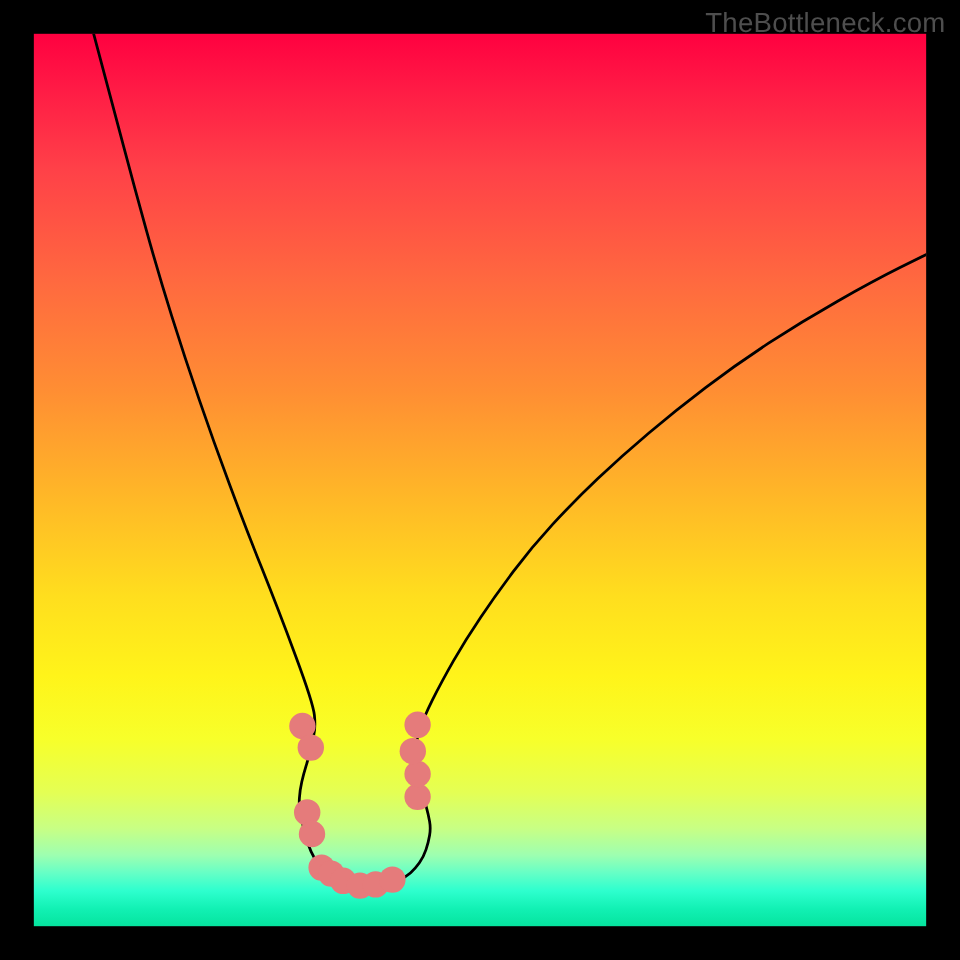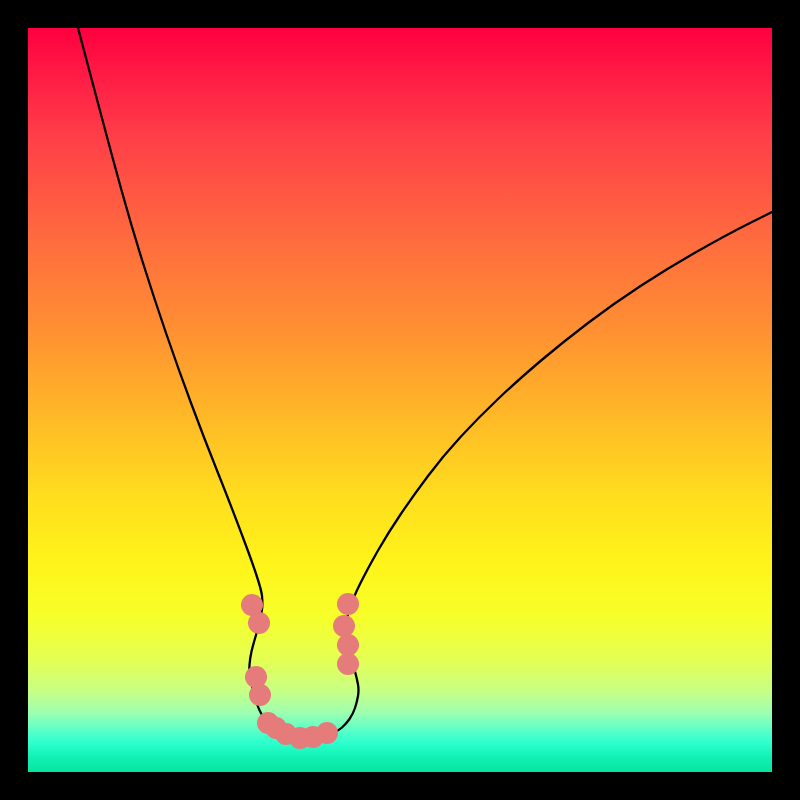--- a/index.html
+++ b/index.html
@@ -86,13 +86,14 @@
           <circle cx="272" cy="710" r="11" fill="#e57b7b"></circle>
           <circle cx="285" cy="709" r="11" fill="#e57b7b"></circle>
           <circle cx="299" cy="705" r="11" fill="#e57b7b"></circle>
           <circle cx="320" cy="636" r="11" fill="#e57b7b"></circle>
           <circle cx="320" cy="617" r="11" fill="#e57b7b"></circle>
           <circle cx="316" cy="598" r="11" fill="#e57b7b"></circle>
           <circle cx="320" cy="576" r="11" fill="#e57b7b"></circle>
         </g>
     </svg>
   </div>
+  <div class="watermark">TheBottleneck.com</div>
 </div>
 
 </body></html>

